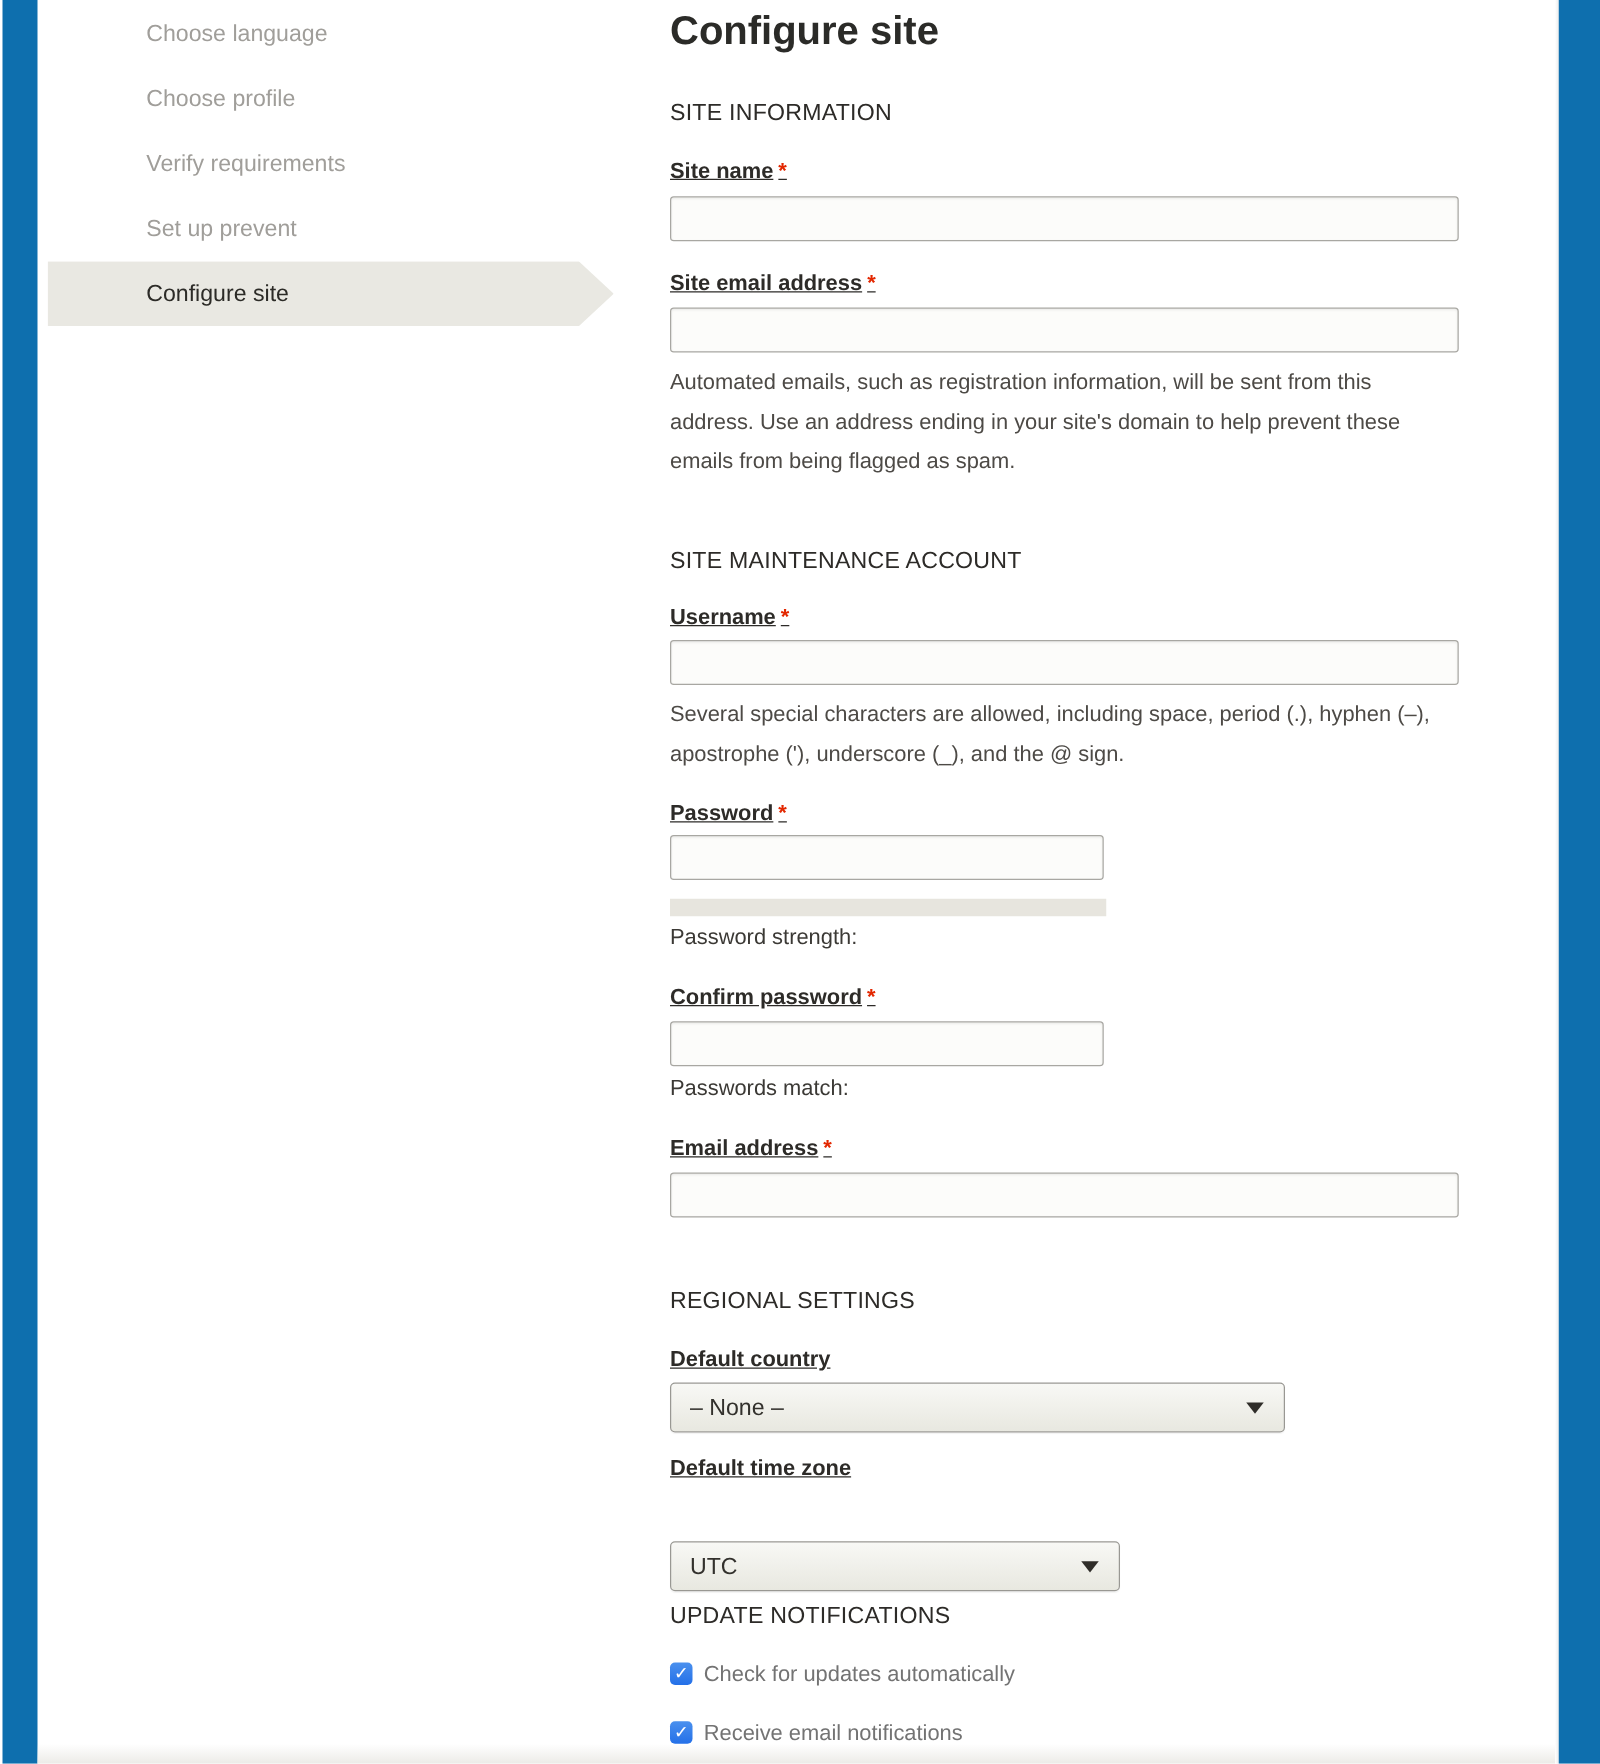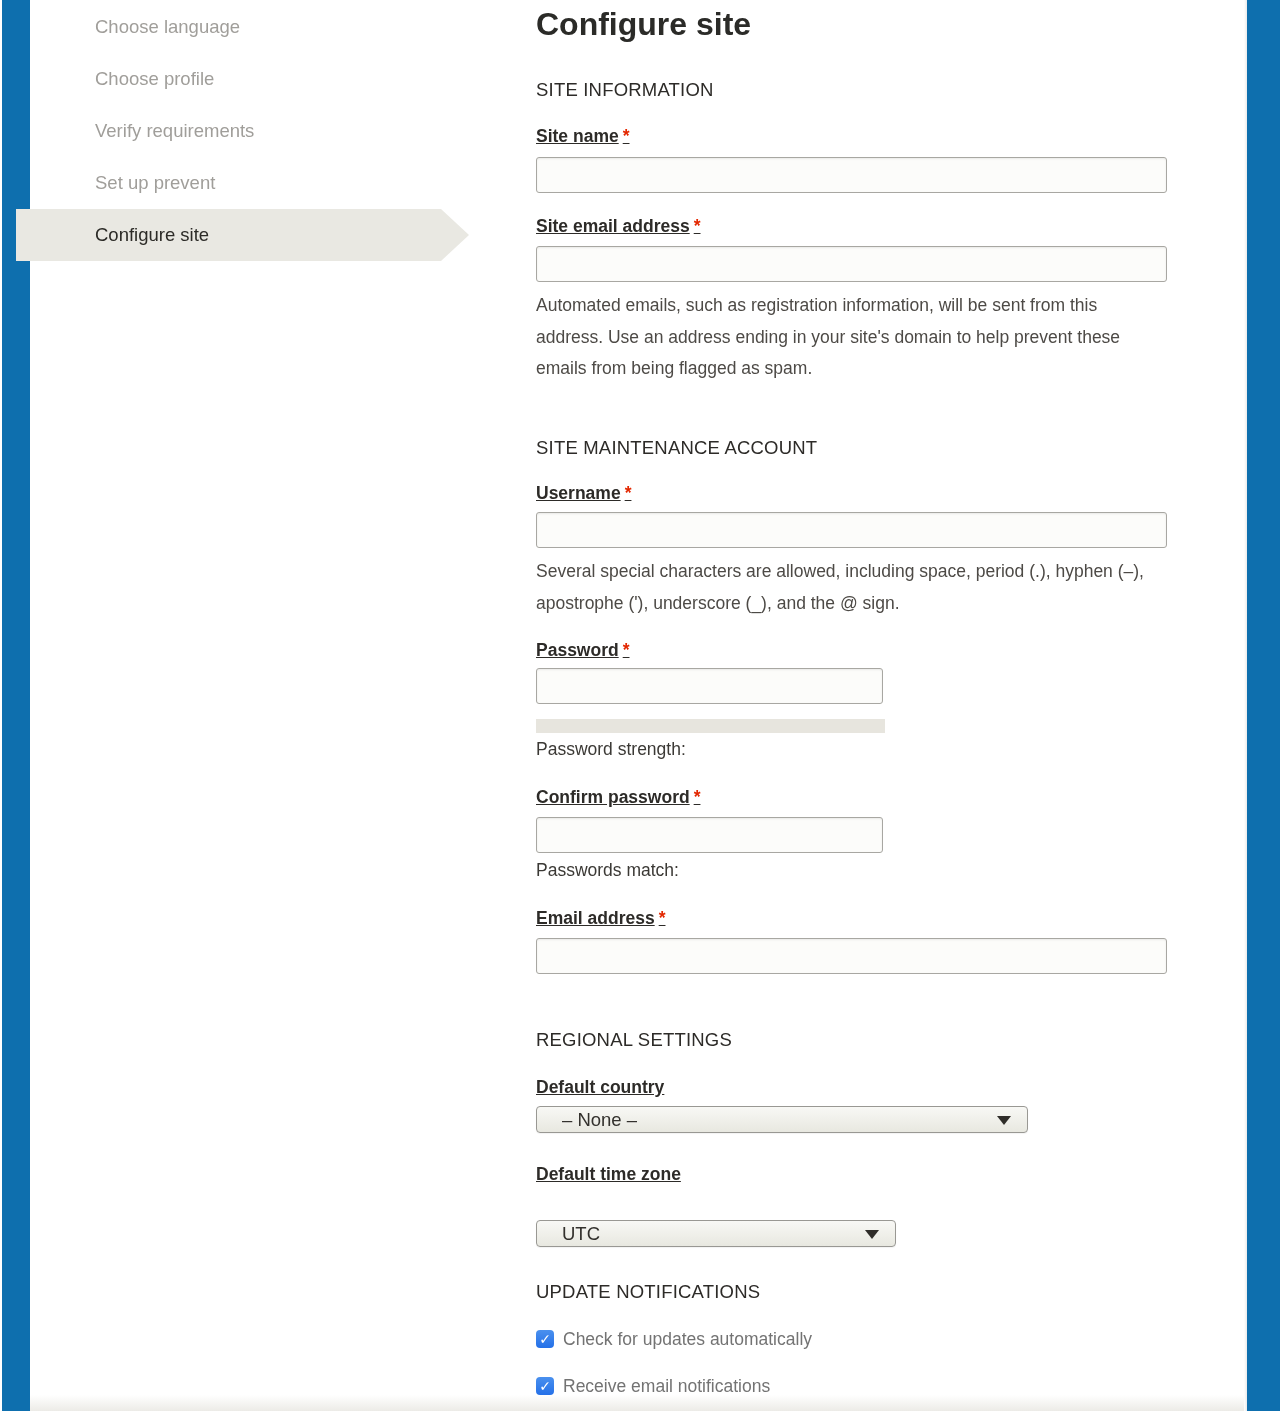--- a/index.html
+++ b/index.html
@@ -26,21 +26,21 @@
     background: linear-gradient(to right, rgba(0,0,0,0), rgba(0,0,0,0.08));
   }
   .bottom-fade {
     position: absolute; left: 30px; right: 36px; bottom: 0; height: 16px;
     background: linear-gradient(to bottom, rgba(236,235,231,0), #ecebe7);
     pointer-events: none;
   }
 
   
   .sidebar {
-    position: absolute; left: 16px; top: 1px; width: 455px;
+    position: absolute; left: 38px; top: 1px; width: 455px;
   }
   .step {
     height: 52px;
     display: flex; align-items: center;
     padding-left: 79px;
     font-size: 18.5px;
     color: #a09e9a;
   }
   .step.active {
     width: 453px;
@@ -89,27 +89,27 @@
     outline: none;
   }
   input.text-input.narrow { width: 347px; }
 
   .strength-bar {
     width: 349px; height: 14px;
     background: #e7e5de;
   }
 
   .select {
-    height: 27px;
+    height: 40px;
     border: 1px solid #999893;
     border-radius: 4px;
     background: linear-gradient(to bottom, #f8f8f5, #e8e8e0);
     box-shadow: 0 1px 1px rgba(0,0,0,0.05);
     display: flex; align-items: center;
-    padding-left: 25px;
+    padding-left: 15px;
     font-size: 18.5px; color: #33312d;
     position: relative;
     cursor: default;
   }
   .select .arrow {
     position: absolute; right: 16px; top: 50%; margin-top: -4px;
     width: 0; height: 0;
     border-left: 7px solid transparent;
     border-right: 7px solid transparent;
     border-top: 9px solid #2f2d29;

